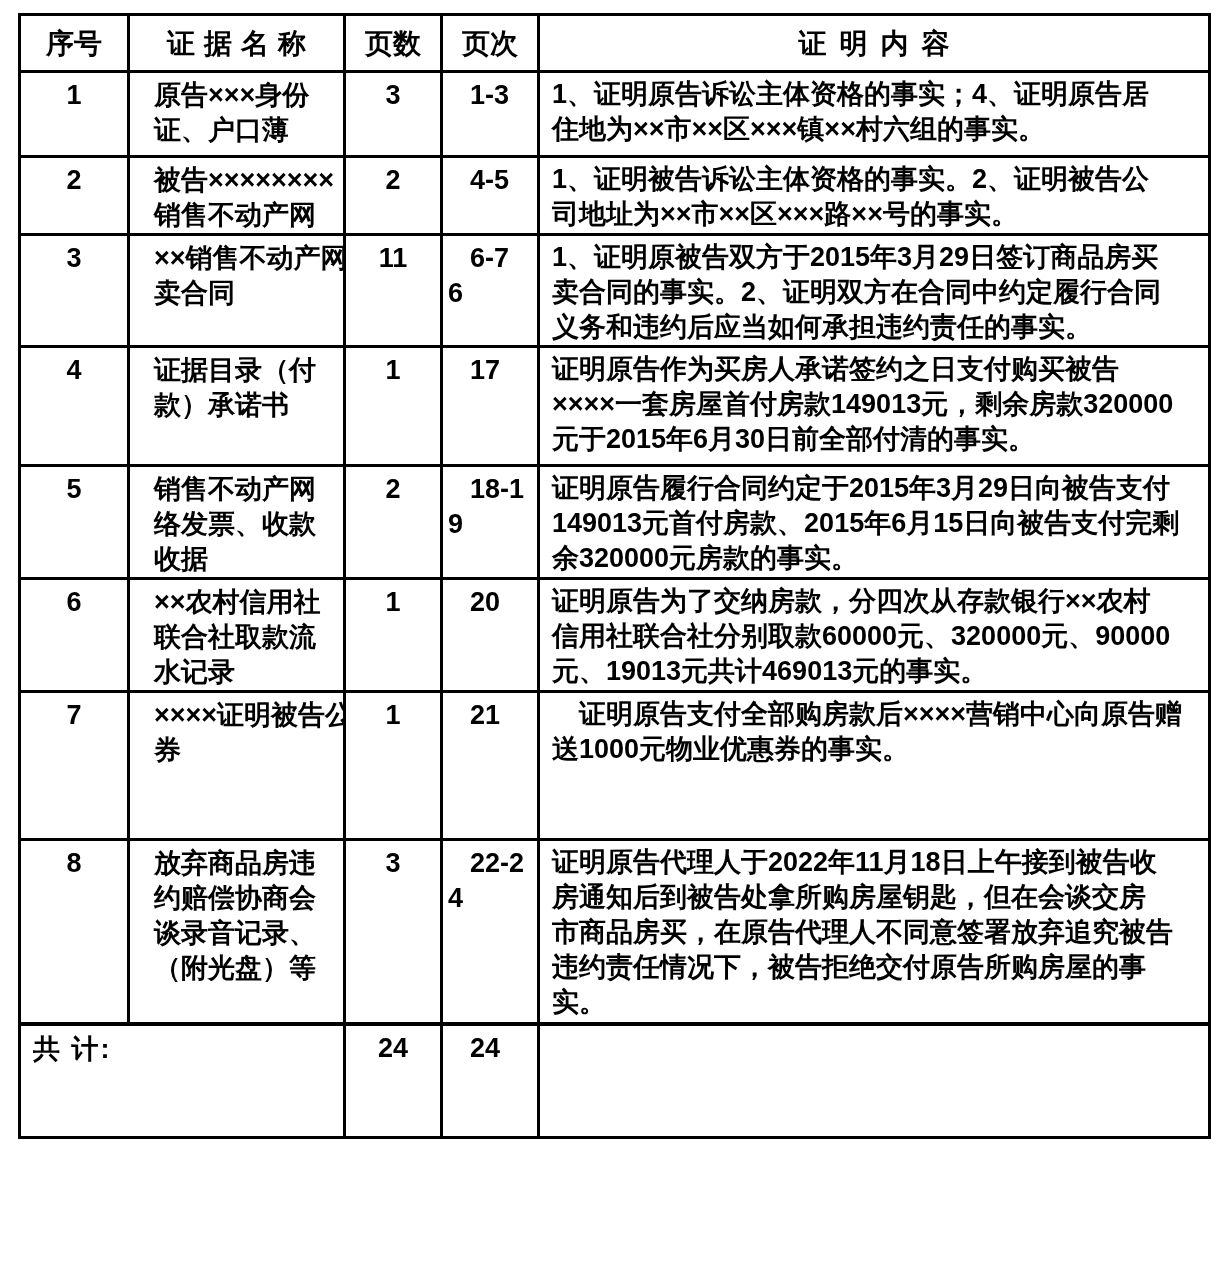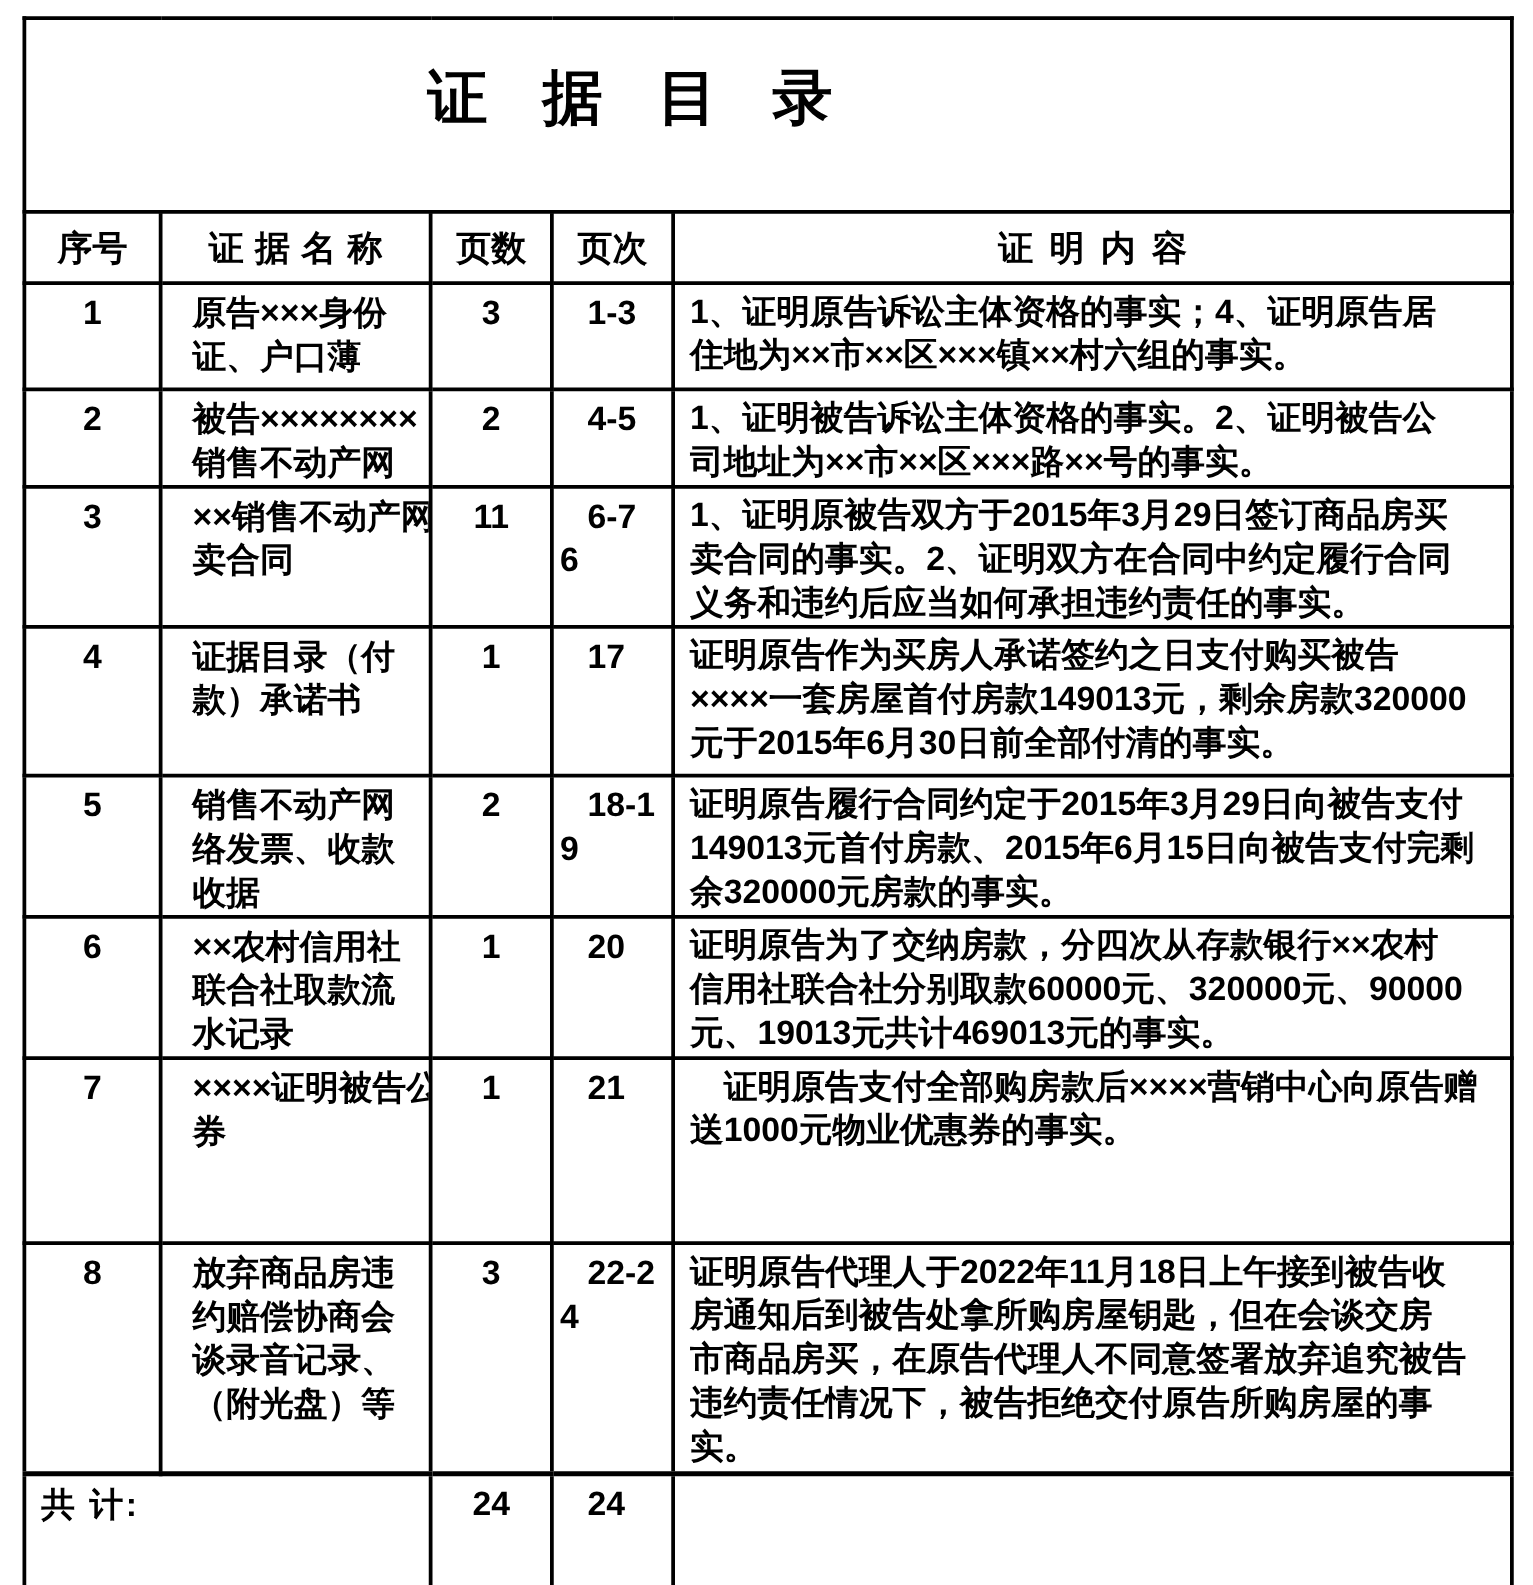--- a/index.html
+++ b/index.html
@@ -68,25 +68,20 @@
 <div class="page">
   <table class="evidence">
     <colgroup>
       <col style="width:109px">
         <col style="width:216px">
         <col style="width:97px">
         <col style="width:97px">
         <col style="width:671px">
     </colgroup>
     <tbody>
-      <tr>
-        <td class="title-cell" colspan="5">
-          <div class="doc-title">证据目录</div>
-        </td>
-      </tr>
 
       <tr class="hdr">
         <td>序号</td>
         <td class="hdr-spaced">证据名称</td>
         <td>页数</td>
         <td>页次</td>
         <td class="hdr-wide">证明内容</td>
       </tr>
 
       <tr class="r1">

